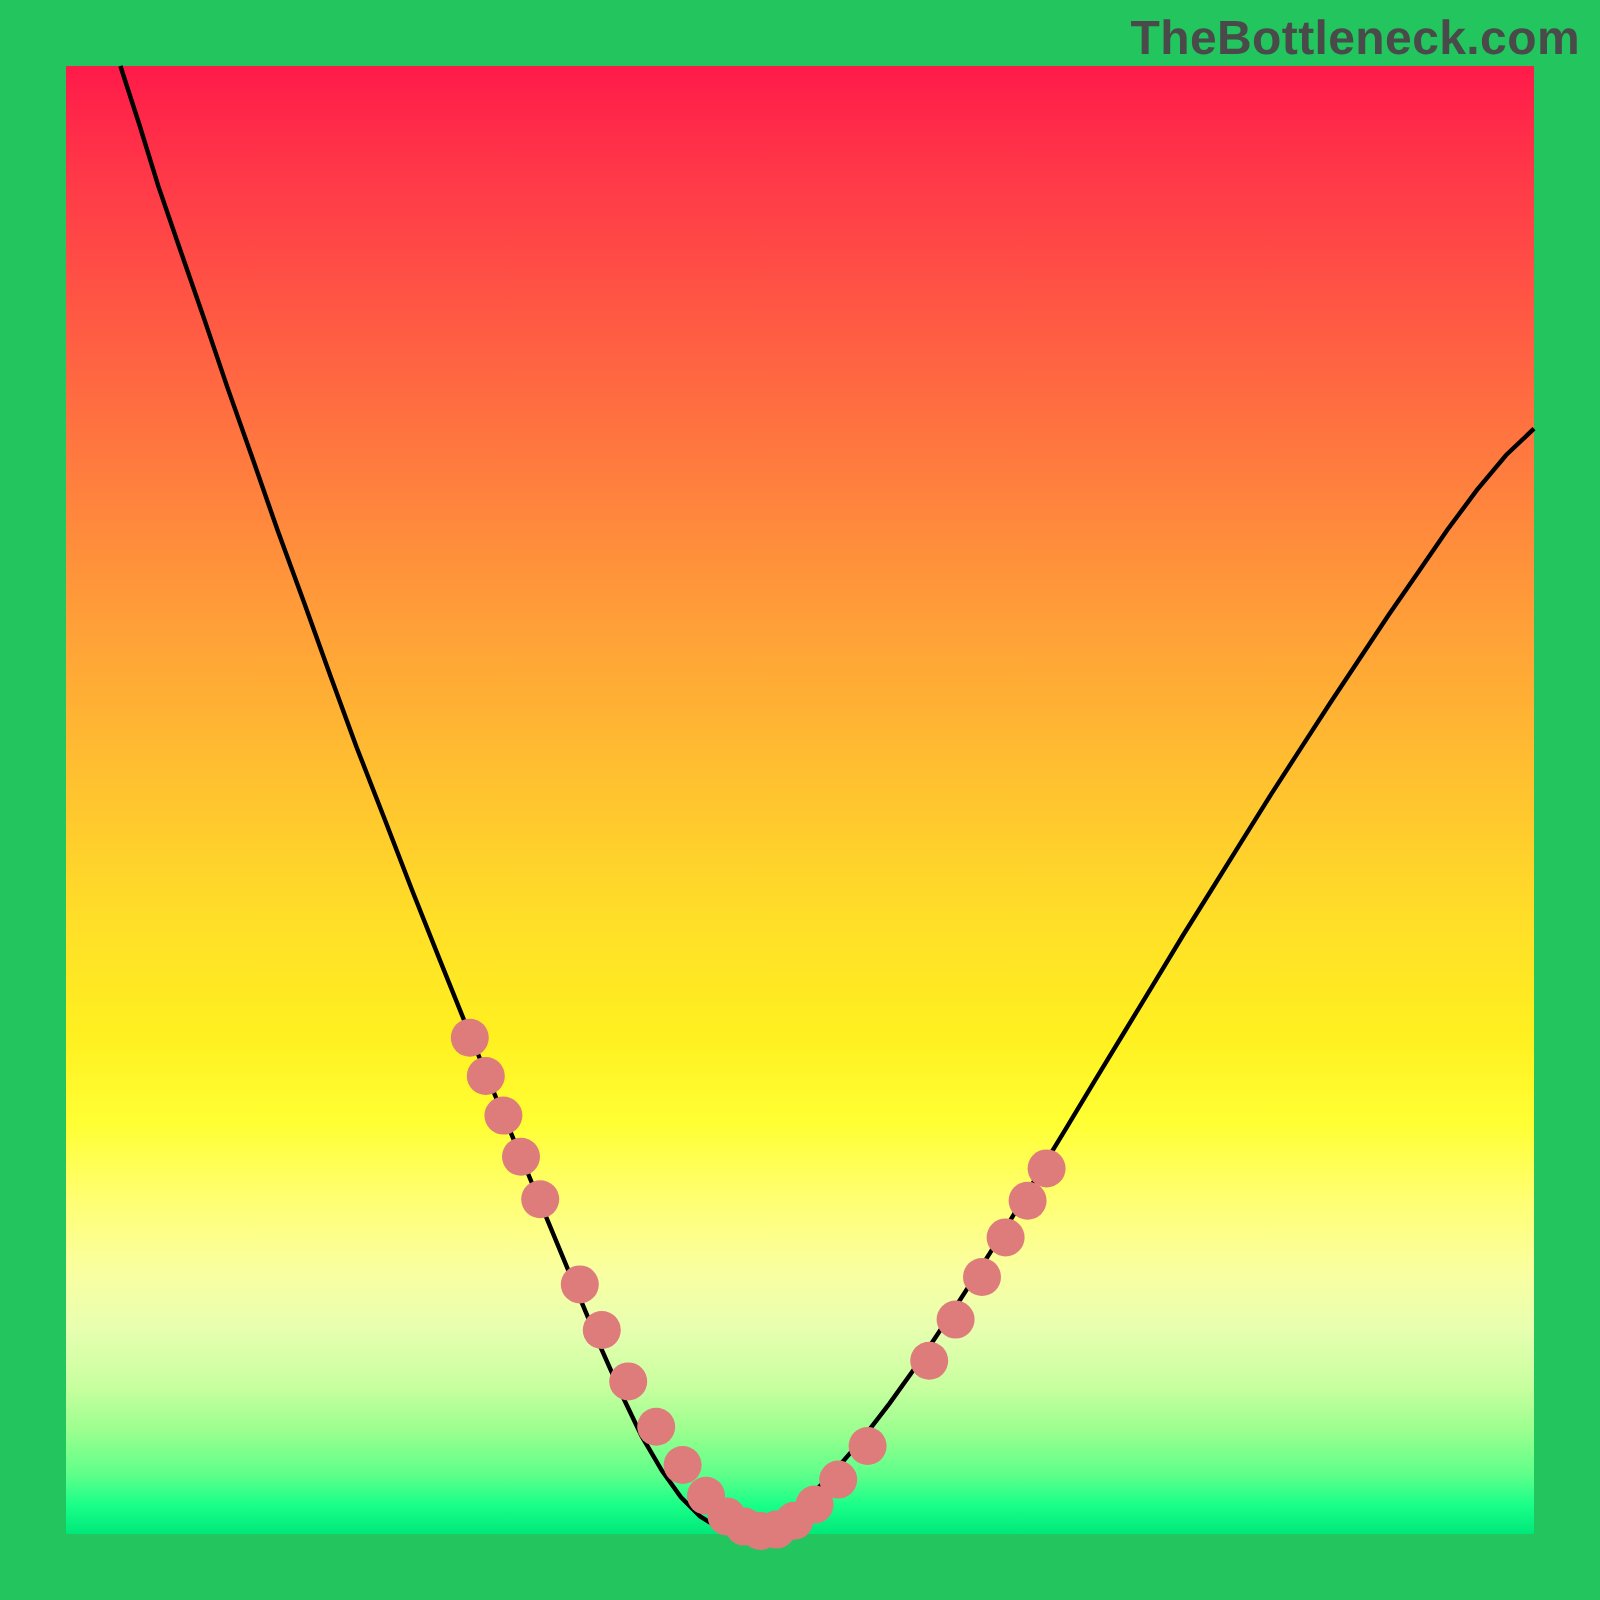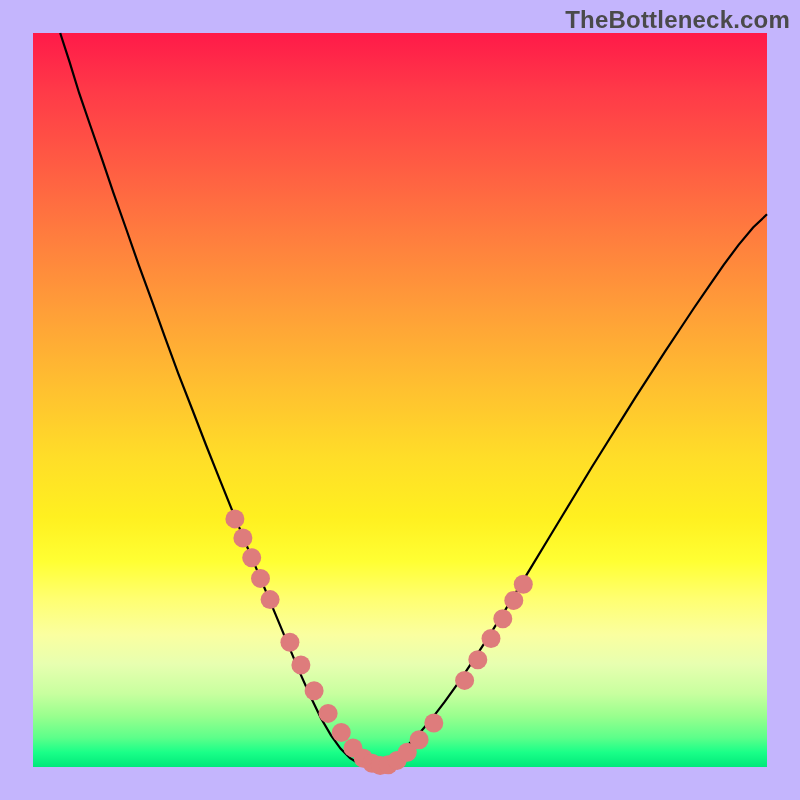--- a/index.html
+++ b/index.html
@@ -7,21 +7,21 @@
     padding: 0;
     width: 800px;
     height: 800px;
     background: #000;
     overflow: hidden;
   }
   #container {
     position: relative;
     width: 800px;
     height: 800px;
-    background: #c4b5fd;
+    background: #22c55e;
   }
   #plot-area {
     position: absolute;
     left: 33px;
     top: 33px;
     width: 734px;
     height: 734px;
     
     background: linear-gradient(
       to bottom,

